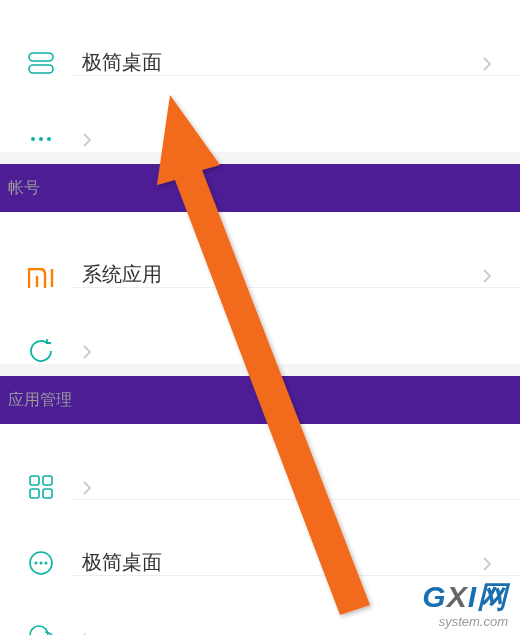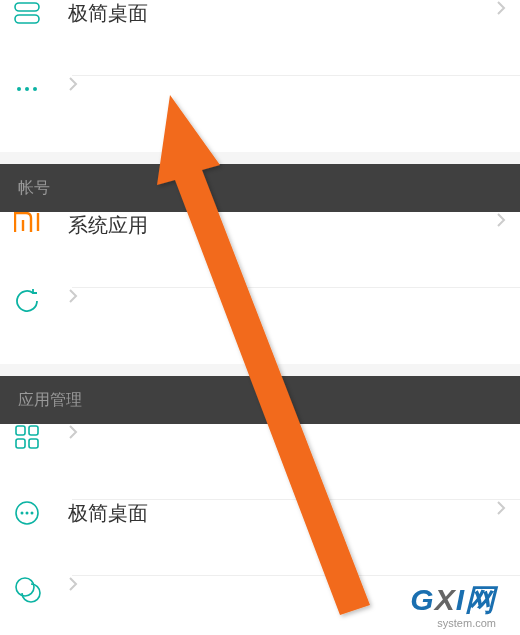--- a/index.html
+++ b/index.html
@@ -7,23 +7,23 @@
       width: 520px;
       height: 635px;
       background: #f5f5f5;
       font-family: -apple-system, "Helvetica Neue", Arial, sans-serif;
       overflow: hidden;
       position: relative;
     }
     .list-item {
       background: #fff;
       display: flex;
-      align-items: flex-start;
+      align-items: flex-end;
       height: 76px;
-      padding: 0 14px;
+      padding: 0 28px;
       position: relative;
     }
     .list-item.with-border::after {
       content: "";
       position: absolute;
       bottom: 0;
       left: 72px;
       right: 0;
       height: 1px;
       background: #eee;
@@ -42,57 +42,58 @@
     }
     .chevron {
       color: #ccc;
       flex-shrink: 0;
     }
     .section-gap {
       height: 12px;
       background: #f5f5f5;
     }
     .section-header {
-      background: #404040;
+      background: #4c1d95;
       height: 48px;
       display: flex;
       align-items: center;
-      padding: 0 18px;
+      padding: 0 8px;
       font-size: 16px;
       color: #999;
     }
     .arrow-overlay {
       position: absolute;
       top: 0;
       left: 0;
       width: 520px;
       height: 635px;
       pointer-events: none;
     }
     .watermark {
       position: absolute;
       bottom: 6px;
-      right: 24px;
+      right: 12px;
       text-align: right;
       pointer-events: none;
     }
     .watermark .line1 {
       font-size: 30px;
       font-style: italic;
       font-weight: bold;
       color: #1a6fb0;
       letter-spacing: 1px;
     }
     .watermark .line1 .x {
       color: #666;
     }
     .watermark .line2 {
-      font-size: 11px;
+      font-size: 13px;
       color: #999;
       margin-top: -4px;
+      font-style: italic;
     }
   </style>
 </head>
 <body>
 
 <div class="list-item with-border">
   <div class="icon-slot">
     <svg width="26" height="26" viewBox="0 0 26 26">
       <rect x="1" y="3" width="24" height="8" rx="4" fill="none" stroke="#0bb3a3" stroke-width="1.6"></rect>
       <rect x="1" y="15" width="24" height="8" rx="4" fill="none" stroke="#0bb3a3" stroke-width="1.6"></rect>

